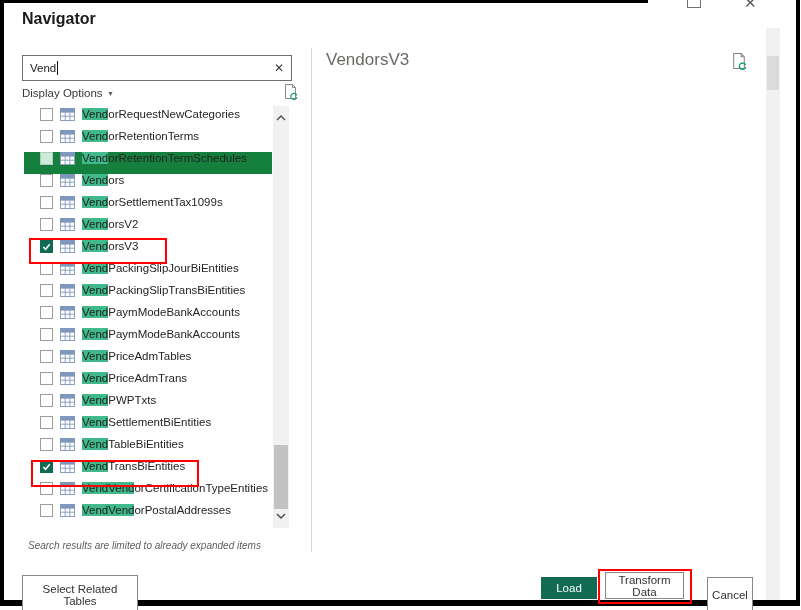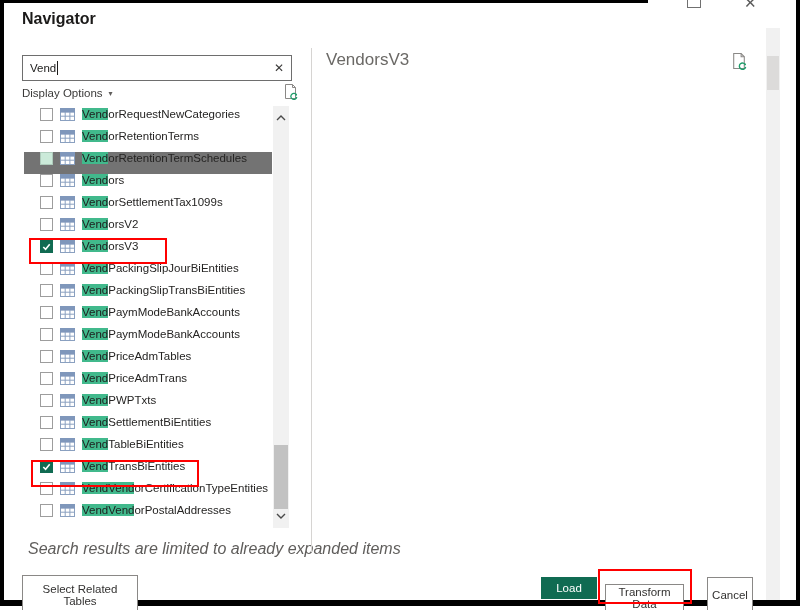--- a/index.html
+++ b/index.html
@@ -34,57 +34,57 @@
   .display-options{position:absolute;left:22px;top:87px;font-size:11.5px;color:#3b3a39;display:flex;align-items:center;gap:6px;}
   .display-options .dd-caret{font-size:8px;color:#605e5c;}
 
   .icon-refresh-doc{position:absolute;}
   .icon-refresh-doc.toolbar-pos{left:282px;top:83px;}
   .icon-refresh-doc.preview-pos{left:730px;top:52px;}
 
   
   .tables-list{position:absolute;left:24px;top:108px;width:248px;}
   .t-row{height:22px;display:flex;padding-left:16px;box-sizing:border-box;}
-  .t-row.sel{background:#737373;}
+  .t-row.sel{background:#15803d;}
   .cb{width:13px;height:13px;box-sizing:border-box;margin-right:7px;flex:0 0 auto;
       border:1px solid #9d9d9d;background:#fff;display:flex;align-items:center;justify-content:center;}
   .cb svg{display:none;}
   .cb.cb-checked{background:var(--accent,#106B52);border-color:var(--accent,#106B52);}
   .cb.cb-checked svg{display:block;}
   .cb.cb-tinted{background:#CBEAD9;border-color:#AECBBB;}
   .tbl-ico{margin-right:7px;flex:0 0 auto;display:flex;}
   .t-label{font-size:11.5px;color:#252423;white-space:nowrap;}
   .t-label .hl{background:var(--hl,#41B98C);color:#1d1d1d;}
 
   
   .scroll-inner{position:absolute;left:273px;top:106px;width:16px;height:422px;background:#F1F1F1;}
   .scroll-inner .arr{position:absolute;left:0;width:16px;height:16px;display:flex;align-items:center;justify-content:center;}
   .scroll-inner .arr.up{top:4px;}
   .scroll-inner .arr.down{bottom:4px;}
   .scroll-inner .thumb{position:absolute;left:1px;top:339px;width:14px;height:64px;background:#C2C2C2;}
 
-  .limit-note{position:absolute;left:28px;top:540px;font-size:16px;font-style:italic;color:#5f5d5b;}
+  .limit-note{position:absolute;left:28px;top:540px;font-size:10px;font-style:italic;color:#5f5d5b;}
 
   
   .v-divider{position:absolute;left:311px;top:48px;width:1px;height:504px;background:#D6D4D2;}
   .preview-title{position:absolute;left:326px;top:50px;font-size:17px;color:#6b6966;}
 
   
   .scroll-right{position:absolute;left:766px;top:28px;width:14px;height:572px;background:#F1F1F1;}
   .scroll-right .thumb{position:absolute;left:1px;top:28px;width:12px;height:34px;background:#DCDBDA;}
 
   
   .btn{
     position:absolute;box-sizing:border-box;border:1px solid #8A8886;background:#fff;
     font-size:11.5px;color:#323130;display:flex;align-items:center;justify-content:center;
     font-family:inherit;
   }
   .btn-select-related{left:22px;top:575px;width:116px;height:40px;}
   .btn-load{left:541px;top:577px;width:56px;height:22px;background:var(--accent,#106B52);border-color:var(--accent,#106B52);color:#ffffff;}
-  .btn-transform{left:605px;top:584px;width:79px;height:27px;}
+  .btn-transform{left:605px;top:572px;width:79px;height:27px;}
   .btn-cancel{left:707px;top:577px;width:46px;height:36px;}
 
   
   .red-box{position:absolute;border:2px solid var(--ann,#FF0000);box-sizing:border-box;pointer-events:none;}
   .red-box.rb-vendorsv3{left:29px;top:238px;width:138px;height:26px;}
   .red-box.rb-vendtrans{left:31px;top:460px;width:168px;height:27px;}
   .red-box.rb-transform{left:598px;top:569px;width:94px;height:35px;}
 </style>
 </head>
 <body>

